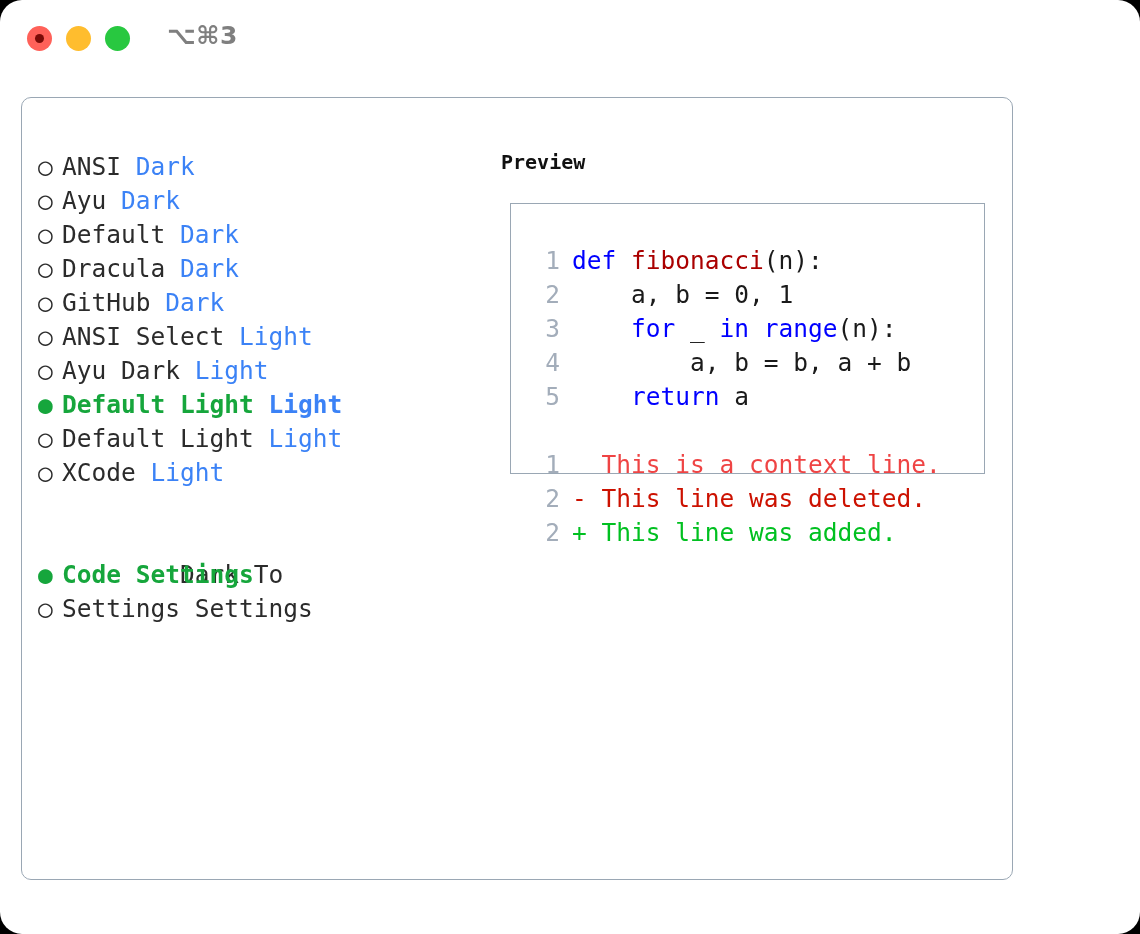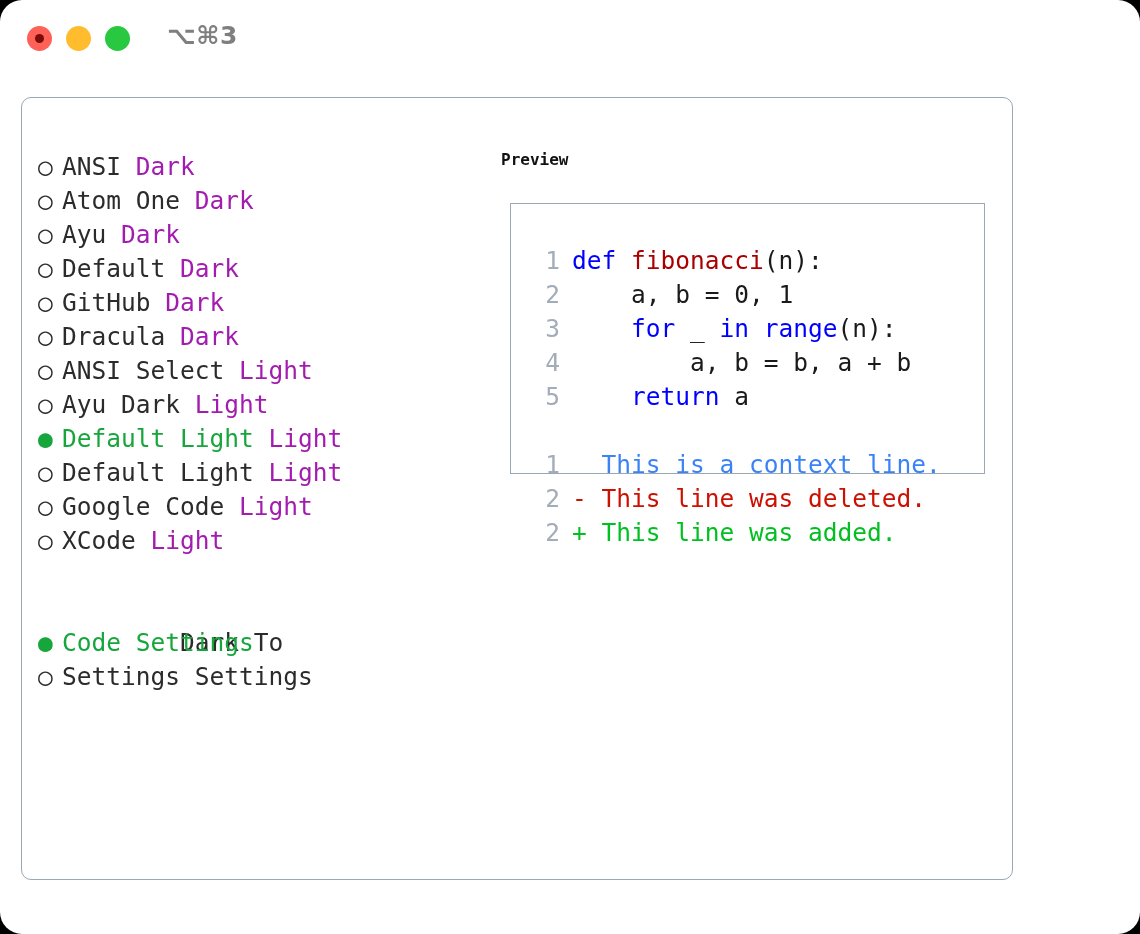--- a/index.html
+++ b/index.html
@@ -90,44 +90,44 @@
   }
   .row .marker {
     display: inline-block;
     width: 24px;
     white-space: pre;
   }
   .heading {
     font-weight: 700;
     color: #111111;
   }
-  .row.selected { color: #16a63c; }
+  .row.selected { color: #16a63c; font-weight: bold; }
   .row.selected .marker { color: #16a63c; }
   .row .cat {
-    color: #a21caf;
+    color: #3b82f6;
   }
   .spacer-row { height: 34px; }
 
   #hint {
     position: absolute;
     left: 16px;
     top: 663px;
     width: 420px;
     font-size: 24.5px;
     line-height: 34px;
     color: #aab2bd;
     white-space: pre-wrap;
   }
 
   
   #preview-title {
     position: absolute;
     left: 479px;
     top: 52px;
-    font-size: 16px;
+    font-size: 20px;
     font-weight: 700;
     color: #111111;
     white-space: pre;
   }
   #preview-box {
     position: absolute;
     left: 488px;
     top: 105px;
     width: 475px;
     height: 271px;
@@ -147,21 +147,21 @@
   .lnum {
     display: inline-block;
     width: 24px;
     text-align: right;
     color: #a3adba;
   }
   .gap { display: inline-block; width: 12px; }
   .kw  { color: #0000ff; }
   .fn  { color: #aa0000; }
   .pl  { color: #1a1a1a; }
-  .ctx { color: #3b82f6; }
+  .ctx { color: #ef4444; }
   .del { color: #cc1100; }
   .add { color: #00c020; }
   .blankline { height: 34px; }
 </style>
 </head>
 <body>
 
 <div id="window">
 
   <div id="titlebar">
@@ -172,30 +172,28 @@
     <div id="titlebar-label">⌥⌘3</div>
   </div>
 
   <div id="panel">
 
     <div id="left-col">
 
 
       <div id="theme-rows">
           <div class="row"><span class="marker">○</span><span>ANSI</span><span> </span><span class="cat">Dark</span></div>
-          <div class="row"><span class="marker">○</span><span>Atom One</span><span> </span><span class="cat">Dark</span></div>
           <div class="row"><span class="marker">○</span><span>Ayu</span><span> </span><span class="cat">Dark</span></div>
           <div class="row"><span class="marker">○</span><span>Default</span><span> </span><span class="cat">Dark</span></div>
+          <div class="row"><span class="marker">○</span><span>Dracula</span><span> </span><span class="cat">Dark</span></div>
           <div class="row"><span class="marker">○</span><span>GitHub</span><span> </span><span class="cat">Dark</span></div>
-          <div class="row"><span class="marker">○</span><span>Dracula</span><span> </span><span class="cat">Dark</span></div>
           <div class="row"><span class="marker">○</span><span>ANSI Select</span><span> </span><span class="cat">Light</span></div>
           <div class="row"><span class="marker">○</span><span>Ayu Dark</span><span> </span><span class="cat">Light</span></div>
           <div class="row selected"><span class="marker">●</span><span>Default Light</span><span> </span><span class="cat">Light</span></div>
           <div class="row"><span class="marker">○</span><span>Default Light</span><span> </span><span class="cat">Light</span></div>
-          <div class="row"><span class="marker">○</span><span>Google Code</span><span> </span><span class="cat">Light</span></div>
           <div class="row"><span class="marker">○</span><span>XCode</span><span> </span><span class="cat">Light</span></div>
         </div>
 
       <div class="spacer-row"></div>
 
       <div class="row">
         <span class="marker"> </span><span>Dark To</span>
       </div>
 
       <div id="apply-rows">

